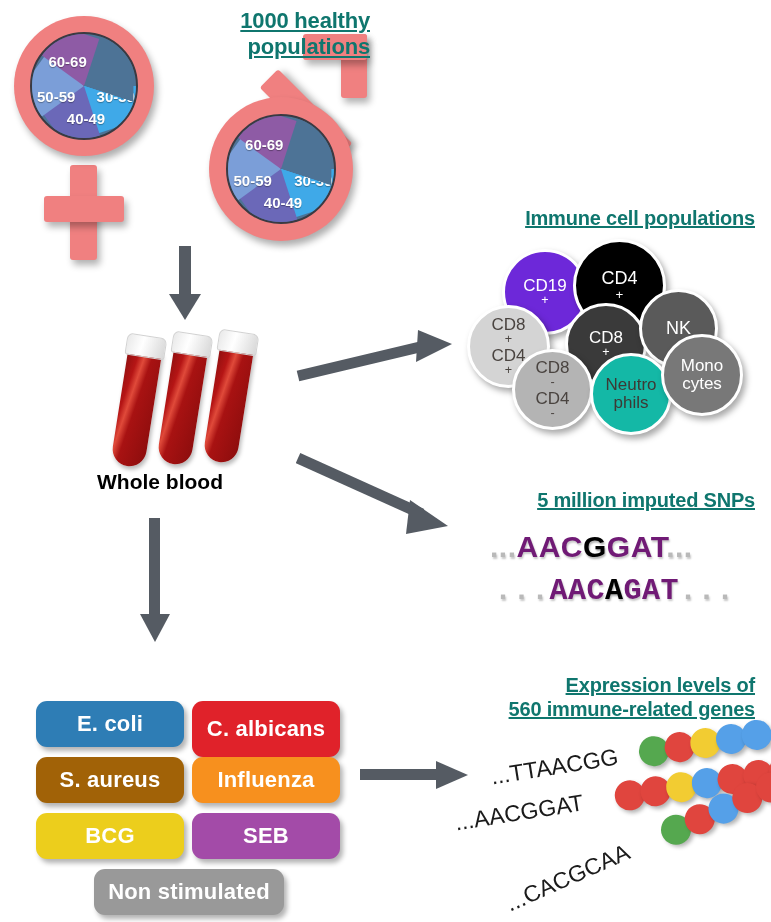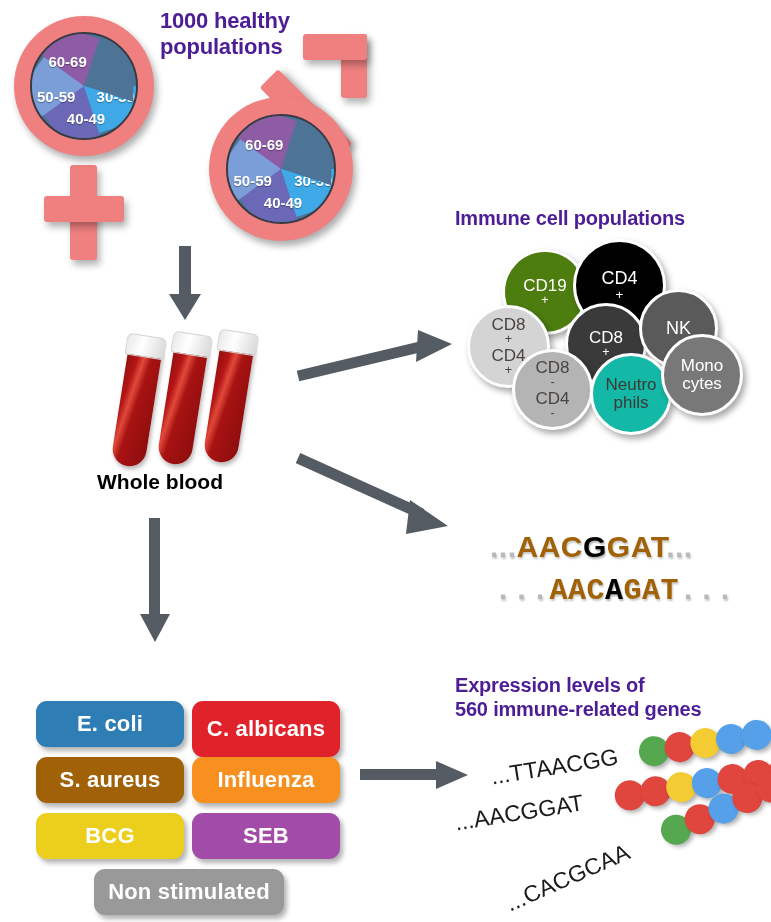--- a/index.html
+++ b/index.html
@@ -15,24 +15,25 @@
     width: 771px;
     height: 922px;
     background: #ffffff;
     overflow: hidden;
   }
   .abs { position: absolute; }
 
   
   .heading {
     font-weight: bold;
-    color: #4c1d95;
-    text-align: left;
+    color: #0f766e;
+    text-align: right;
     line-height: 1.18;
     letter-spacing: -0.2px;
+    text-decoration: underline;
   }
   #title-cohort   { left: 160px; top: 8px;   width: 210px; font-size: 22px; }
   #title-immune   { left: 455px; top: 207px; width: 300px; font-size: 20px; }
   #title-snps     { left: 455px; top: 489px; width: 300px; font-size: 20px; }
   #title-express  { left: 455px; top: 674px; width: 300px; font-size: 20px; }
   #label-blood {
     left: 60px; top: 470px; width: 200px;
     font-size: 21px; font-weight: bold; color: #000; text-align: center;
   }
 
@@ -124,21 +125,21 @@
 
   
   .snp-row {
     position: absolute;
     font-size: 30px;
     font-weight: bold;
     white-space: nowrap;
     letter-spacing: 0.5px;
   }
   .snp-dim { color: #b9b9b9; text-shadow: 1px 2px 2px rgba(0,0,0,0.22); }
-  .snp-mid { color: #a16207; text-shadow: 1px 2px 2px rgba(0,0,0,0.22); }
+  .snp-mid { color: #701a75; text-shadow: 1px 2px 2px rgba(0,0,0,0.22); }
   .snp-hot { color: #000000; text-shadow: 1px 2px 2px rgba(0,0,0,0.30); }
 
   
   .strand { position: absolute; transform-origin: 0% 50%; }
   .strand-text {
     position: absolute;
     right: 0; top: 50%;
     transform: translateY(-50%);
     font-size: 23px;
     white-space: nowrap;
@@ -279,21 +280,21 @@
 
   <div class="arrow" style="left:360px; top:757px;">
     <svg width="110" height="36" viewBox="0 0 110 36">
       <rect x="0" y="12" width="82" height="11" fill="#555b63"></rect>
       <polygon points="76,4 108,18 76,32" fill="#555b63"></polygon>
     </svg>
   </div>
 
   <div class="abs heading" id="title-immune">Immune cell populations</div>
   <div class="abs" id="immune-cluster" style="left:0; top:0; width:771px; height:922px; pointer-events:none;">
-      <div class="cell" style="left: 502px; top: 249px; width: 86px; height: 86px; background: #4d7c0f; color: rgb(255, 255, 255); font-size: 17px; z-index: 10;">
+      <div class="cell" style="left: 502px; top: 249px; width: 86px; height: 86px; background: #6d28d9; color: rgb(255, 255, 255); font-size: 17px; z-index: 10;">
         <div>
           <span>CD19<span class="sup">+</span></span>
         </div>
       </div>
       <div class="cell" style="left: 573px; top: 239px; width: 93px; height: 93px; background: rgb(0, 0, 0); color: rgb(255, 255, 255); font-size: 18px; z-index: 11;">
         <div>
           <span>CD4<span class="sup">+</span></span>
         </div>
       </div>
       <div class="cell" style="left: 467px; top: 305px; width: 83px; height: 83px; background: rgb(212, 212, 212); color: rgb(74, 68, 64); font-size: 17px; z-index: 12;">
@@ -325,20 +326,21 @@
         </div>
       </div>
       <div class="cell" style="left: 661px; top: 334px; width: 82px; height: 82px; background: rgb(120, 120, 120); color: rgb(255, 255, 255); font-size: 17px; z-index: 17;">
         <div>
           <span>Mono</span>
           <span>cytes</span>
         </div>
       </div>
     </div>
 
+  <div class="abs heading" id="title-snps">5 million imputed SNPs</div>
   <div class="abs" id="snp-block" style="left:490px; top:530px; width:270px; height:88px;">
       <div class="snp-row" style="left: 0px; top: 0px;"><span class="snp-dim">...</span><span class="snp-mid">AAC</span><span class="snp-hot">G</span><span class="snp-mid">GAT</span><span class="snp-dim">...</span></div>
       <div class="snp-row" style="left: 4px; top: 44px; font-family: Liberation Mono, monospace;"><span class="snp-dim">...</span><span class="snp-mid">AAC</span><span class="snp-hot">A</span><span class="snp-mid">GAT</span><span class="snp-dim">...</span></div>
     </div>
 
   <div class="abs heading" id="title-express"><span>Expression levels of</span><br><span>560 immune-related genes</span></div>
   <div class="abs" id="rna-block" style="left:455px; top:720px; width:316px; height:200px;">
       <div class="strand" style="left: 36px; top: 40px; width: 290px; height: 34px; transform: rotate(-9deg);">
         <div class="strand-text" style="right: auto; left: 0px;">...TTAACGG</div>
         <div class="bead" style="background: rgb(85, 168, 79); left: 150px;"></div>

